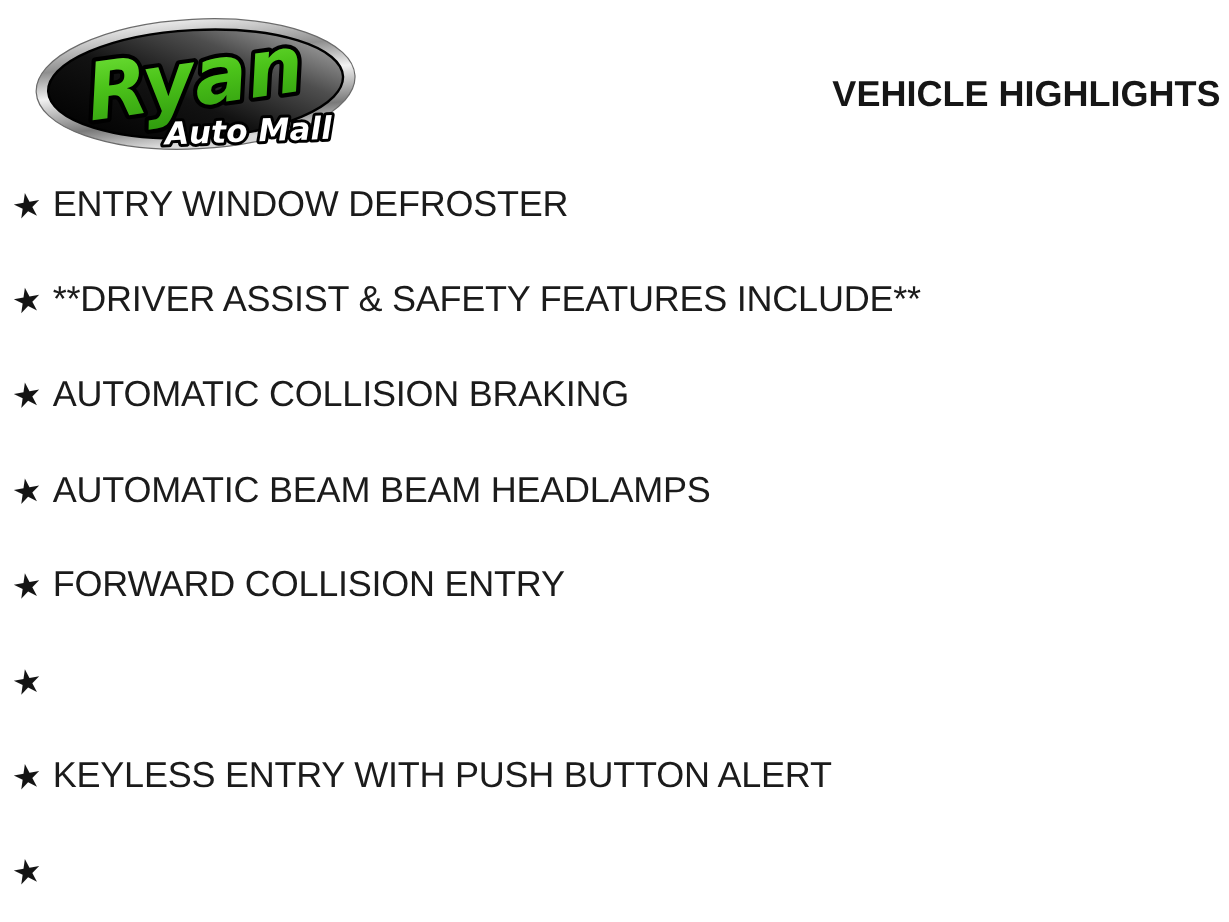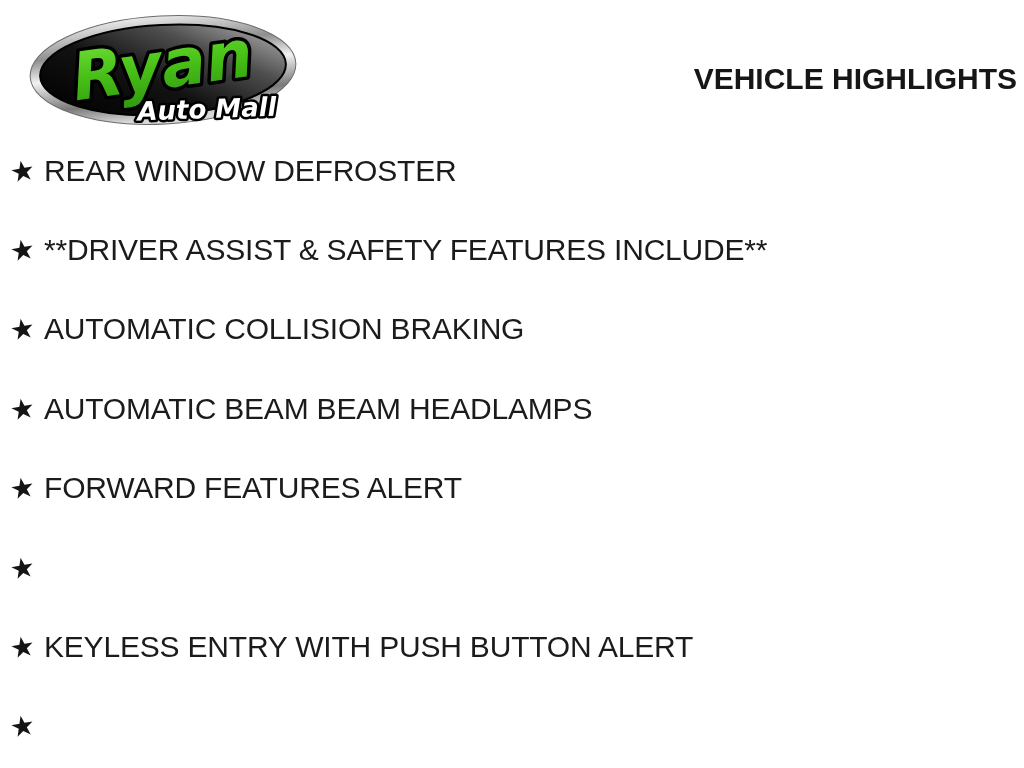--- a/index.html
+++ b/index.html
@@ -98,41 +98,41 @@
 
     <text x="182" y="110" text-anchor="middle" transform="rotate(-2 182 104)" font-family="'DejaVu Sans', sans-serif" font-size="26" font-style="italic" font-weight="bold" fill="#ffffff" stroke="#000000" stroke-width="5" stroke-linejoin="round" paint-order="stroke">Auto Mall</text>
   </svg>
 </div>
 
 <h1 class="page-title">VEHICLE HIGHLIGHTS</h1>
 
 <ul class="hl-list" id="hl-list">
   <li class="hl-item">
     <span class="star">★</span>
-    <span class="hl-text">REAR WINDOW DEFROSTER</span>
+    <span class="hl-text">ENTRY WINDOW DEFROSTER</span>
   </li>
 
   <li class="hl-item">
     <span class="star">★</span>
     <span class="hl-text">**DRIVER ASSIST &amp; SAFETY FEATURES INCLUDE**</span>
   </li>
 
   <li class="hl-item">
     <span class="star">★</span>
     <span class="hl-text">AUTOMATIC COLLISION BRAKING</span>
   </li>
 
   <li class="hl-item">
     <span class="star">★</span>
     <span class="hl-text">AUTOMATIC BEAM BEAM HEADLAMPS</span>
   </li>
 
   <li class="hl-item">
     <span class="star">★</span>
-    <span class="hl-text">FORWARD FEATURES ALERT</span>
+    <span class="hl-text">FORWARD COLLISION ENTRY</span>
   </li>
 
   <li class="hl-item">
     <span class="star">★</span>
   </li>
 
   <li class="hl-item">
     <span class="star">★</span>
     <span class="hl-text">KEYLESS ENTRY WITH PUSH BUTTON ALERT</span>
   </li>

